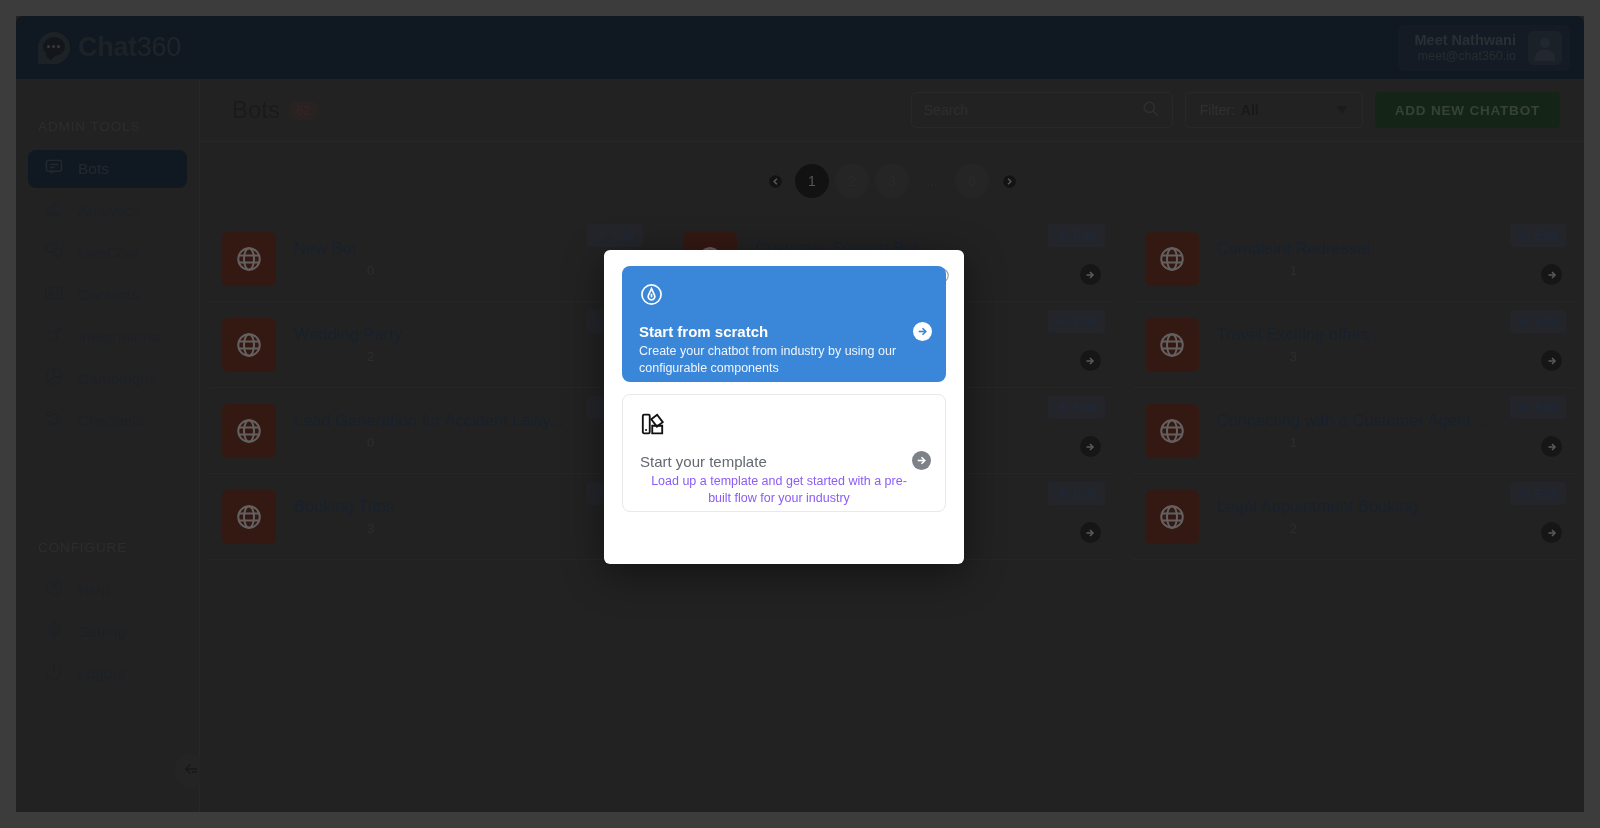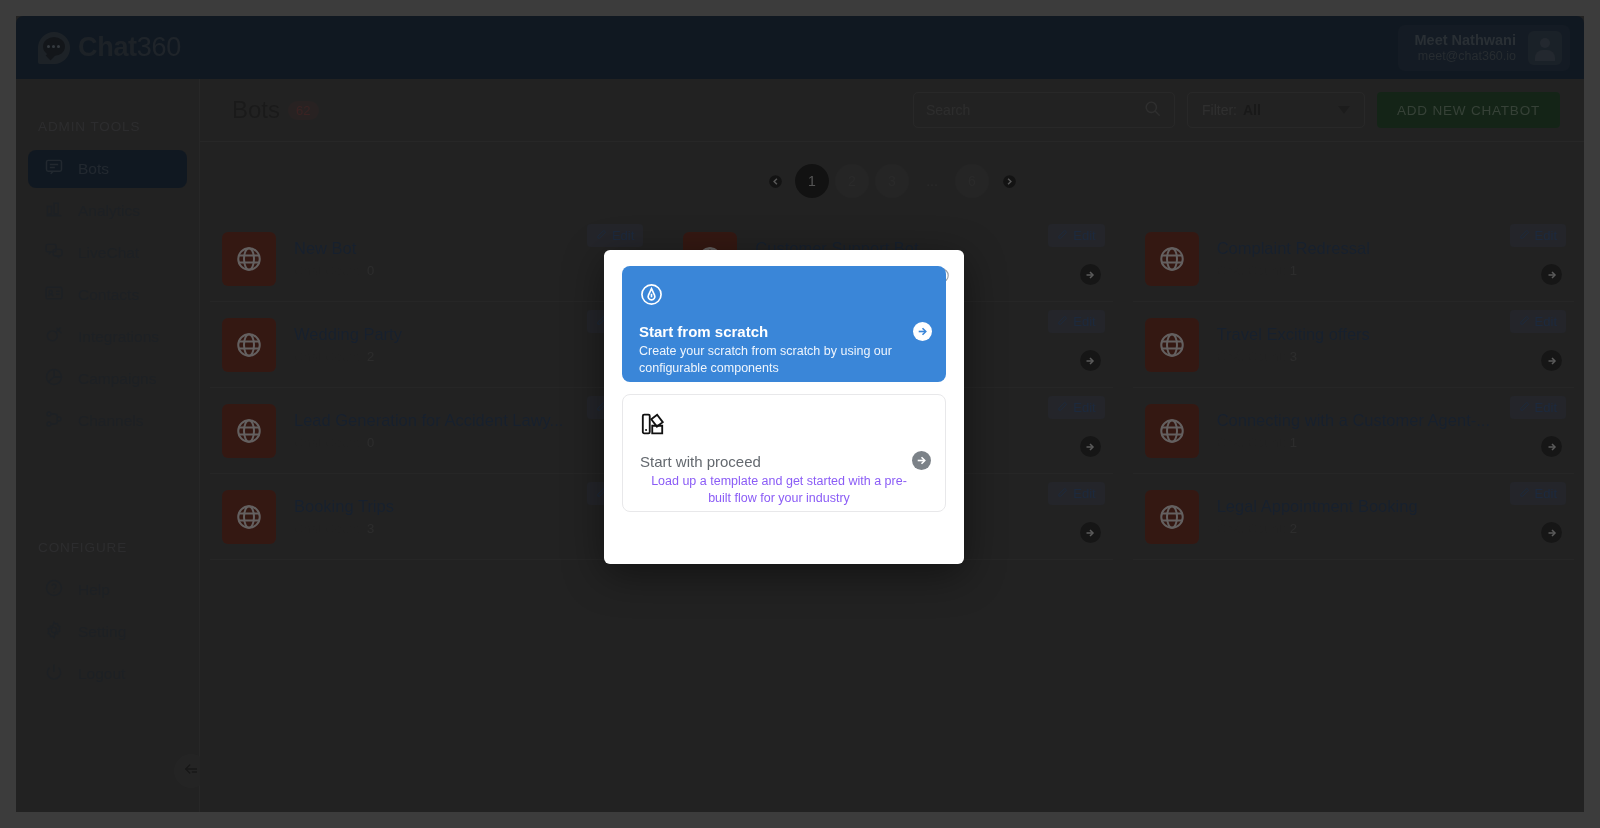--- a/index.html
+++ b/index.html
@@ -160,21 +160,21 @@
   }
   .filter-box .fval { color: #232323; font-weight: 700; margin-left: 6px; }
   .filter-left { display: flex; align-items: center; }
   .caret { width: 0; height: 0; border-left: 6px solid transparent;
            border-right: 6px solid transparent; border-top: 8px solid #2b2b2b; }
   .add-btn {
     height: 36px; padding: 0 20px;
     background: #17401f; color: #6e8b71;
     border: 0; border-radius: 4px;
     font-family: inherit; font-size: 13.5px;
-    font-weight: 400; letter-spacing: .8px;
+    font-weight: 700; letter-spacing: .8px;
     cursor: pointer;
   }
 
   
   #pagination {
     display: flex; align-items: center; justify-content: center;
     gap: 6px; padding: 22px 0 14px;
   }
   .pg {
     width: 34px; height: 34px; border-radius: 50%;
@@ -798,39 +798,39 @@
 
     <div class="opt primary">
       <span>
         <svg width="25" height="25" viewBox="0 0 24 24" fill="none" stroke="#ffffff" stroke-width="1.6">
             <circle cx="12" cy="12" r="9.2"></circle>
             <path d="M12 6.4l2.9 6.2a3.2 3.2 0 11-5.8 0z"></path>
             <path d="M12 11.3v3.4"></path>
           </svg>
       </span>
       <div class="opt-title">Start from scratch</div>
-      <div class="opt-desc">Create your scratch from scratch by using our configurable components</div>
+      <div class="opt-desc">Create your chatbot from industry by using our configurable components</div>
       <span class="opt-go">
         <svg width="13" height="13" viewBox="0 0 24 24" fill="none" stroke="#3a86d8" stroke-width="3">
             <path d="M5 12h12"></path>
             <path d="M12 6l6 6-6 6"></path>
           </svg>
       </span>
     </div>
 
     <div class="opt secondary">
       <span>
         <svg width="26" height="26" viewBox="0 0 24 24" fill="none" stroke="#111111" stroke-width="1.7">
             <rect x="2.6" y="3.4" width="6.4" height="17.2" rx="1.2"></rect>
             <path d="M10.4 7.6l5.4-4.1 5.2 6.8-5.4 4.1z"></path>
             <path d="M11.3 13.6h9.2v7h-9.2z"></path>
             <circle cx="5.6" cy="17.6" r=".95" fill="#111" stroke="none"></circle>
           </svg>
       </span>
-      <div class="opt-title">Start with proceed</div>
+      <div class="opt-title">Start your template</div>
       <div class="opt-desc">Load up a template and get started with a pre-built flow for your industry</div>
       <span class="opt-go">
         <svg width="13" height="13" viewBox="0 0 24 24" fill="none" stroke="#ffffff" stroke-width="3">
             <path d="M5 12h12"></path>
             <path d="M12 6l6 6-6 6"></path>
           </svg>
       </span>
     </div>
   </div>
 

